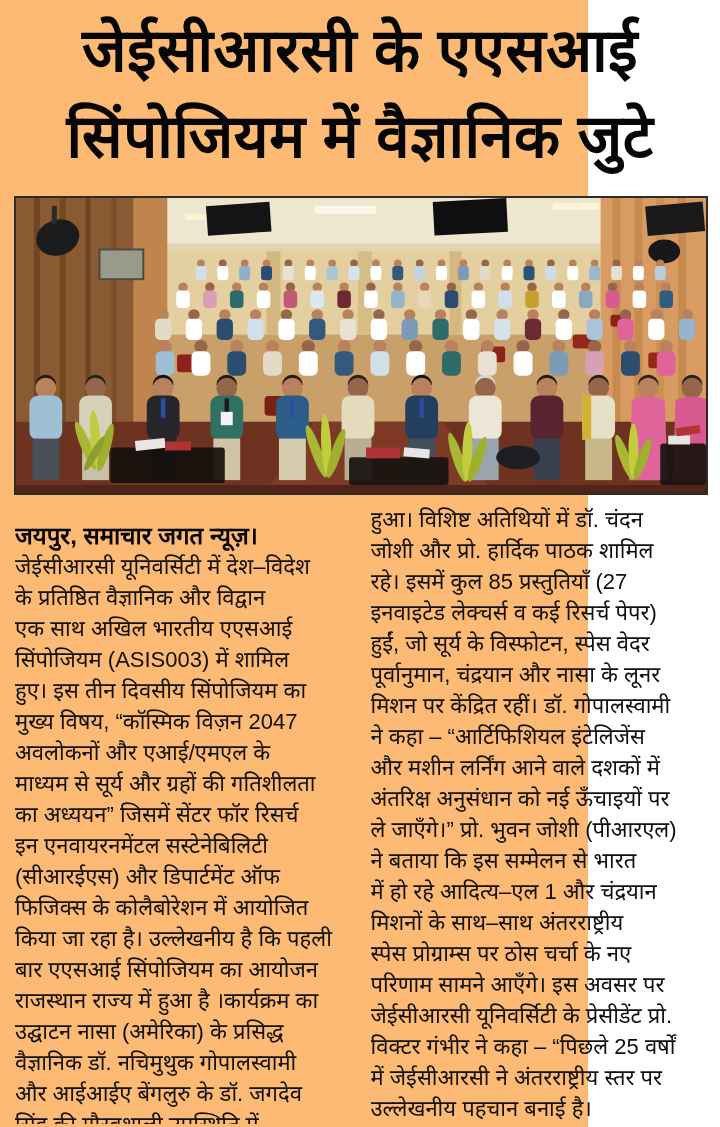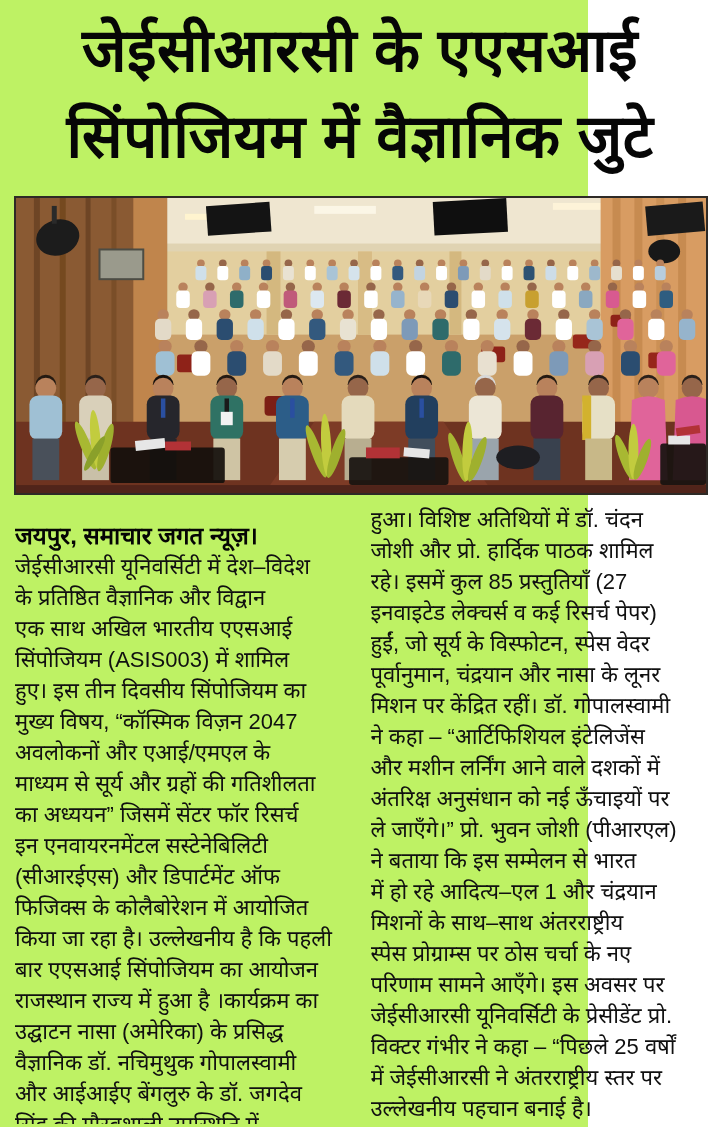--- a/index.html
+++ b/index.html
@@ -1,21 +1,21 @@
 <!DOCTYPE html>
 <html><head>
 <meta charset="utf-8">
 <style>
   html,body{margin:0;padding:0;}
   body{
     width:720px;height:1127px;background:#ffffff;
     font-family:"Liberation Sans","DejaVu Sans",sans-serif;
     color:#0d0d0d;overflow:hidden;
   }
-  .page{position:relative;width:588px;height:1127px;background:#bef264;}
+  .page{position:relative;width:588px;height:1127px;background:#fdba74;}
   .headline{
     position:absolute;left:4px;top:8px;width:712px;
     margin:0;text-align:center;
     font-size:60px;line-height:86px;font-weight:bold;
     color:#060606;white-space:pre-line;letter-spacing:0.5px;
   }
   .photo{
     position:absolute;left:14px;top:196px;width:694px;height:299px;
     margin:0;box-sizing:border-box;border:2px solid #2e2a26;
     background:#caa06a;overflow:hidden;

